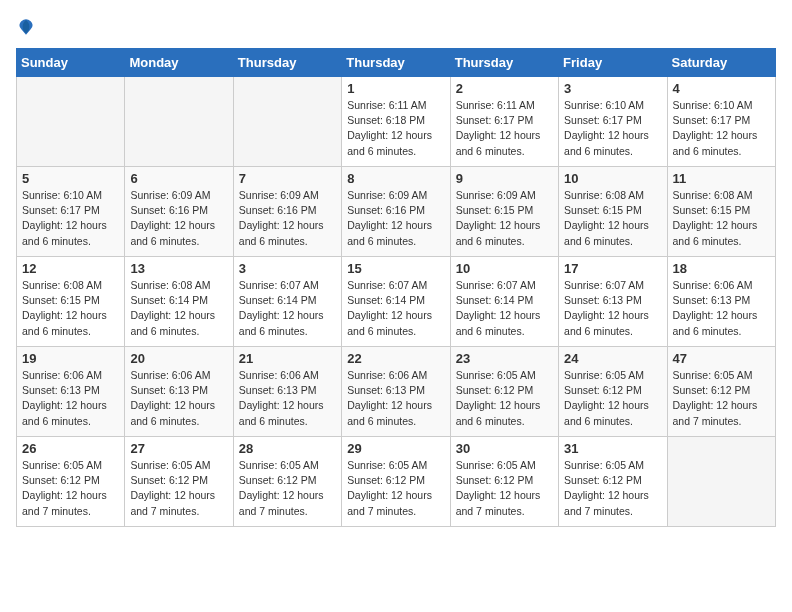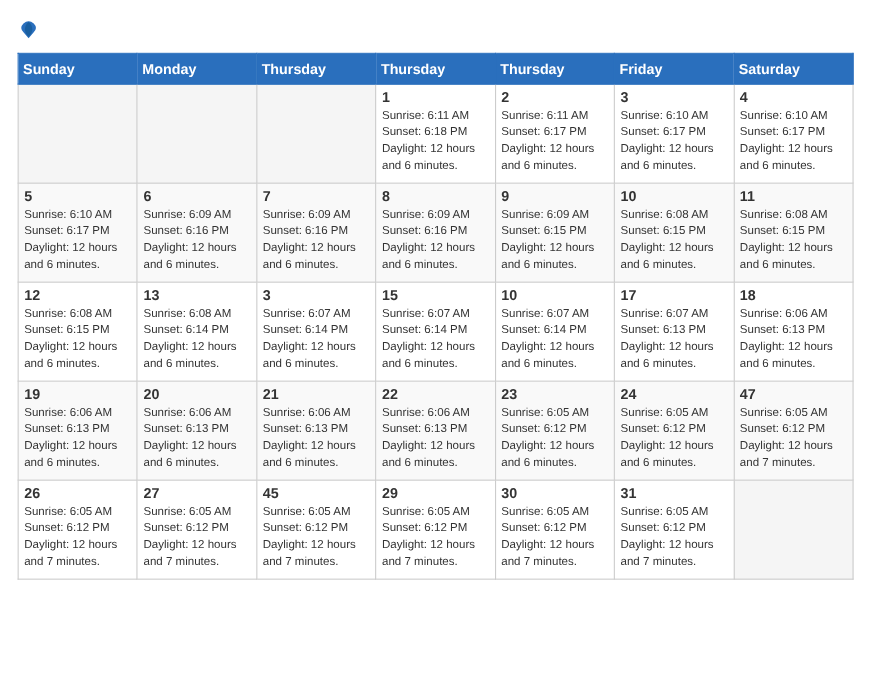--- a/index.html
+++ b/index.html
@@ -318,21 +318,21 @@
 and 7 minutes.</div>
         </td>
         <td>
           <span class="day-number">27</span>
           <div class="day-info" style="white-space: pre-line;">Sunrise: 6:05 AM
 Sunset: 6:12 PM
 Daylight: 12 hours
 and 7 minutes.</div>
         </td>
         <td>
-          <span class="day-number">45</span>
+          <span class="day-number">28</span>
           <div class="day-info" style="white-space: pre-line;">Sunrise: 6:05 AM
 Sunset: 6:12 PM
 Daylight: 12 hours
 and 7 minutes.</div>
         </td>
         <td>
           <span class="day-number">29</span>
           <div class="day-info" style="white-space: pre-line;">Sunrise: 6:05 AM
 Sunset: 6:12 PM
 Daylight: 12 hours

